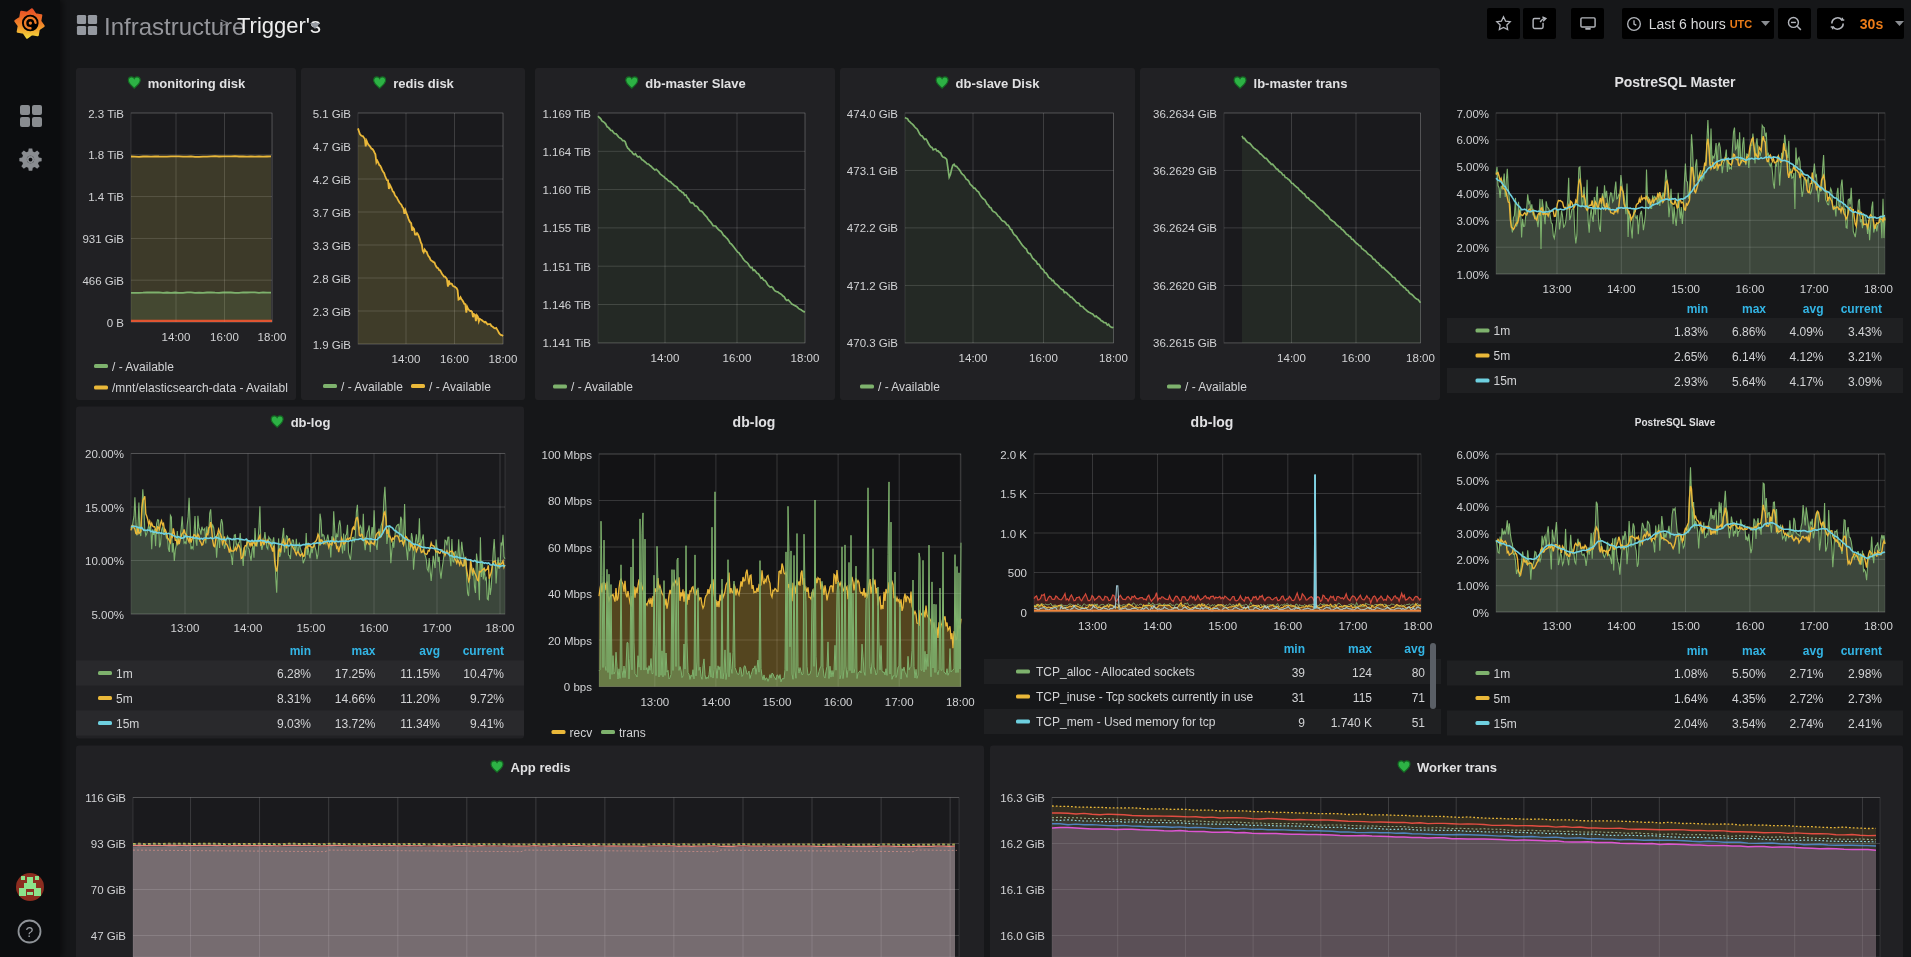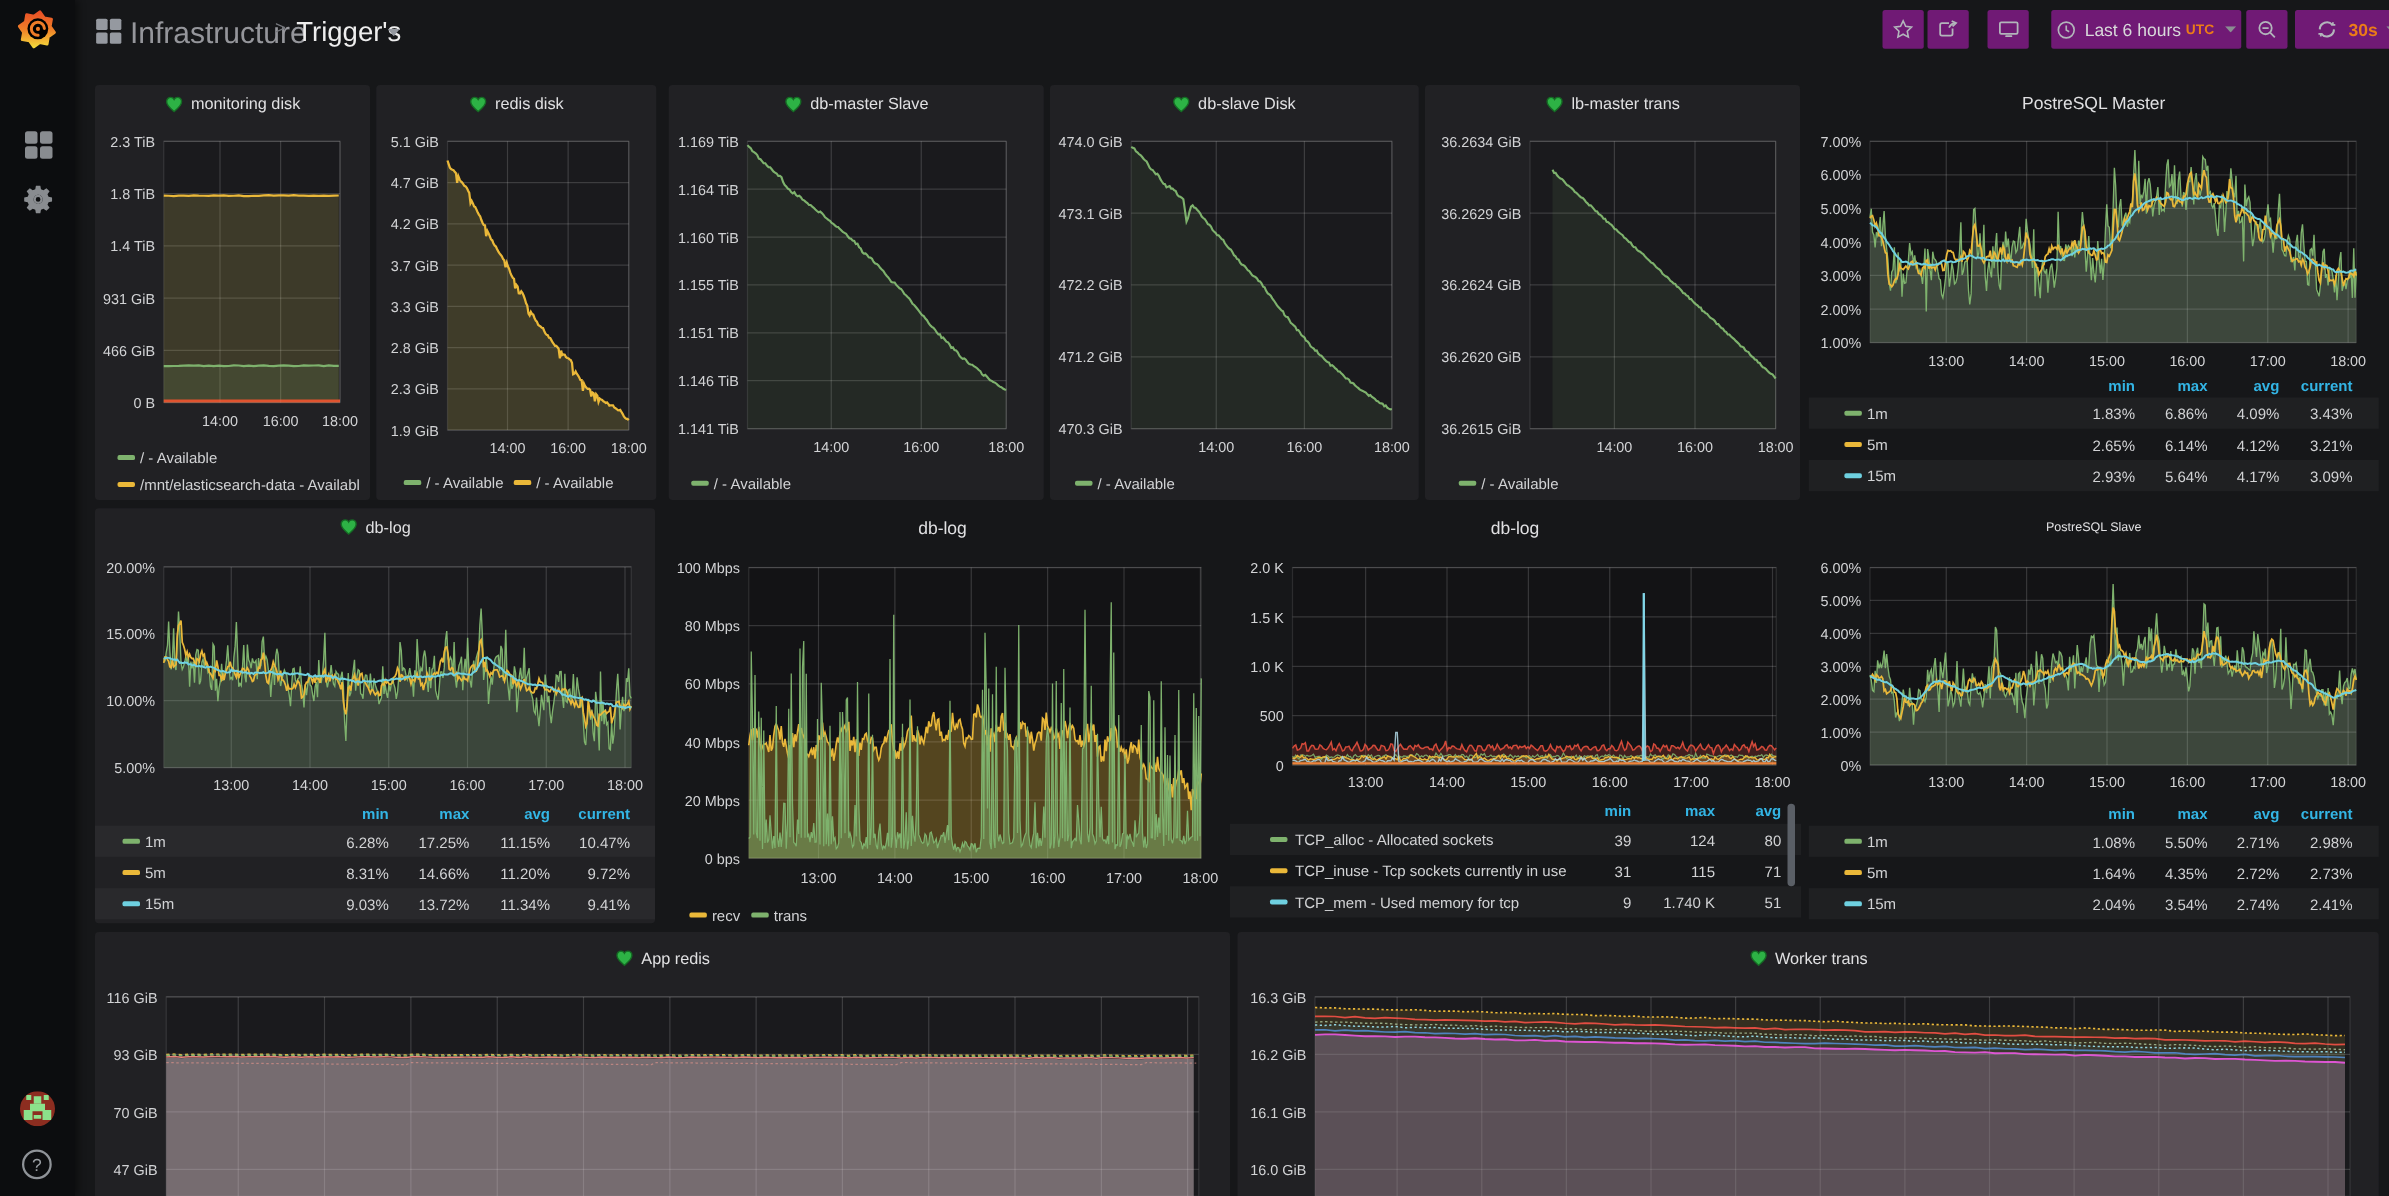--- a/index.html
+++ b/index.html
@@ -1,18 +1,18 @@
 <!DOCTYPE html>
 <html><head><meta charset="utf-8"><style>
 * { margin:0; padding:0; box-sizing:border-box; }
 html,body { width:1911px; height:957px; overflow:hidden; background:#161719; font-family:"Liberation Sans",sans-serif; }
 #dash { position:absolute; left:0; top:0; }
-.ptitle { position:absolute; font-weight:normal; color:#e0e0e2; white-space:nowrap; transform:translate(-50%,-50%); display:flex; align-items:center; }
+.ptitle { position:absolute; font-weight:bold; color:#e0e0e2; white-space:nowrap; transform:translate(-50%,-50%); display:flex; }
 #sidebar { position:absolute; left:0; top:0; width:60px; height:957px; background:#0c0d0f; z-index:5; box-shadow:3px 0 6px rgba(0,0,0,0.45); }
-.navbtn { position:absolute; top:8px; height:31px; background:#701a75; border-radius:2px; display:flex; align-items:center; justify-content:center; color:#b2b5bb;margin-left:19px; }
+.navbtn { position:absolute; top:8px; height:31px; background:#000000; border-radius:2px; display:flex; align-items:center; justify-content:center; color:#b2b5bb; }
 .navtxt { font-size:14px; color:#d8d9da; }
 </style></head>
 <body>
 <svg id="dash" width="1911" height="957" viewBox="0 0 1911 957">
     <rect x="76" y="68" width="220" height="332" rx="3" fill="#212124"></rect>
     <rect x="131.0" y="113.0" width="141.0" height="209.0" fill="#1a1a1d"></rect>
     <g stroke="rgba(255,255,255,0.105)" stroke-width="1">
       <line x1="176.0" y1="113.0" x2="176.0" y2="322.0"></line>
       <line x1="224.5" y1="113.0" x2="224.5" y2="322.0"></line>
       <line x1="272.0" y1="113.0" x2="272.0" y2="322.0"></line>
@@ -874,21 +874,21 @@
         <path d="M0 0 L9 0 L4.5 5 Z" fill="#8a8d92"></path>
       </svg>
   </div>
   <div class="navbtn" style="left:1778px;width:33px">
     <svg width="17" height="17" viewBox="0 0 24 24" fill="none" stroke="#b2b5bb" stroke-width="2">
       <circle cx="10.5" cy="10.5" r="7"></circle>
         <line x1="15.8" y1="15.8" x2="21" y2="21"></line>
         <line x1="7" y1="10.5" x2="14" y2="10.5"></line>
       </svg>
   </div>
-  <div class="navbtn" style="left:1817px;width:87px;justify-content:center;padding-left:12px">
+  <div class="navbtn" style="left:1817px;width:87px;justify-content:space-between;padding-left:12px">
     <svg width="17" height="17" viewBox="0 0 24 24" fill="none" stroke="#b2b5bb" stroke-width="2.3">
       <path d="M20 12 a8 8 0 0 1 -14.2 5"></path>
       <path d="M4 12 a8 8 0 0 1 14.2 -5"></path>
       <path d="M21.5 6.5 L18.2 7 L18.7 3.7" fill="none" stroke-width="2" transform="rotate(8 18 7)"></path>
       <path d="M2.5 17.5 L5.8 17 L5.3 20.3" fill="none" stroke-width="2" transform="rotate(8 6 17)"></path>
       </svg>
     <span style="font-size:14px;font-weight:bold;color:#eb7b18;margin-left:9px">30s</span>
     <svg width="9" height="5" style="margin-left:7px">
         <path d="M0 0 L9 0 L4.5 5 Z" fill="#8a8d92"></path>
       </svg>

